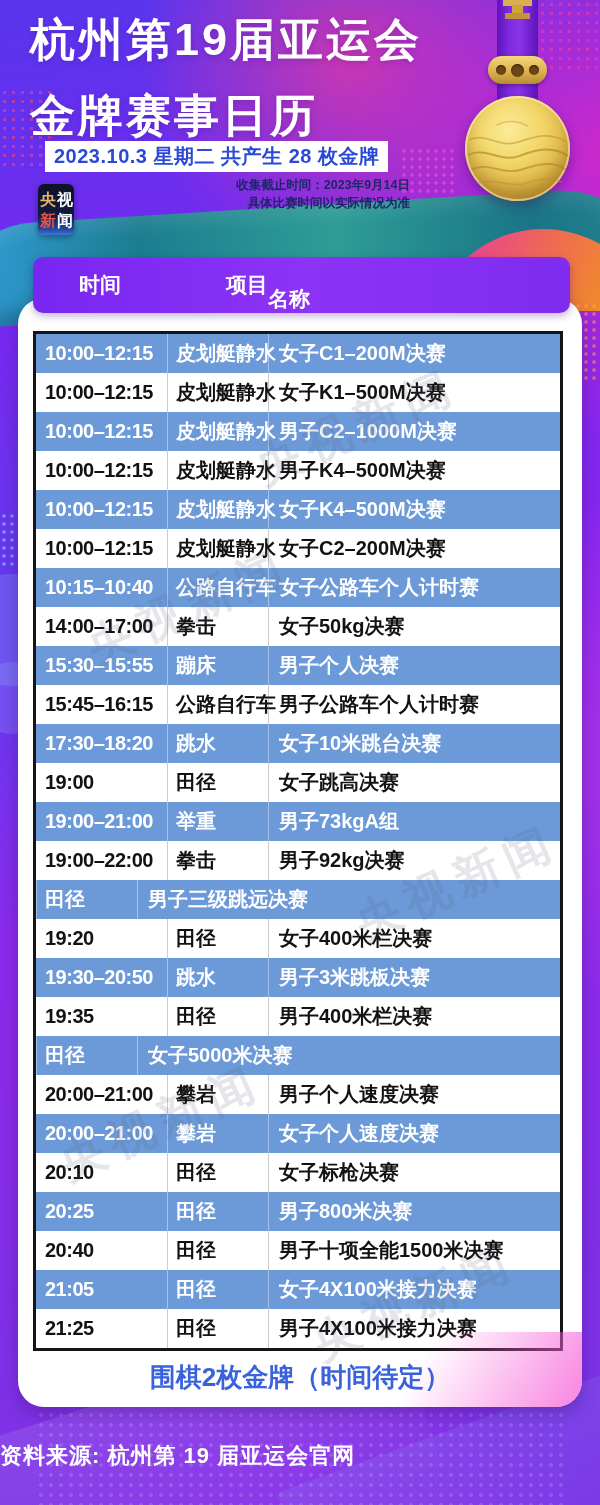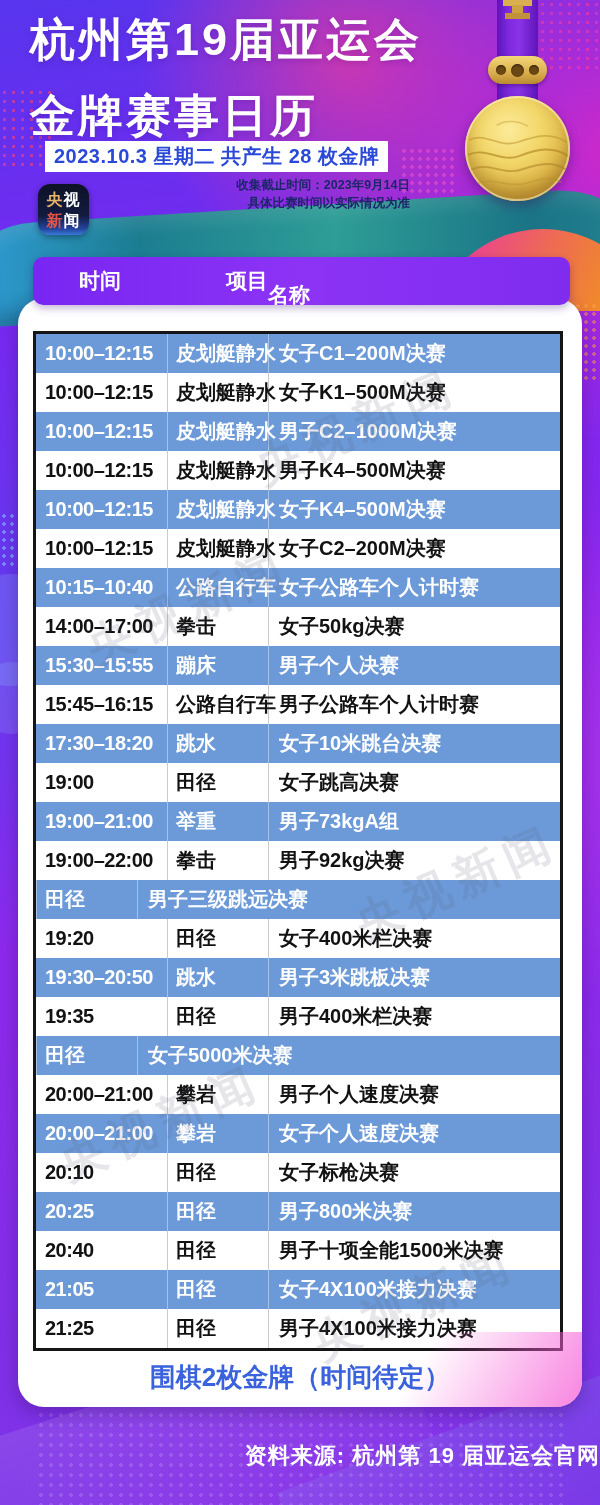--- a/index.html
+++ b/index.html
@@ -50,47 +50,47 @@
     box-shadow:inset 0 0 0 2px rgba(255,245,200,.55), inset 0 -12px 18px rgba(120,80,10,.4), 0 5px 12px rgba(40,10,80,.4);}
   .medal svg{position:absolute;left:0;top:0;width:100%;height:100%;}
   
   .title{left:30px;color:#fff;font-weight:900;font-size:45px;letter-spacing:3px;z-index:3;white-space:nowrap;
     text-shadow:0 2px 6px rgba(60,0,120,.25);}
   .t1{top:10px;} .t2{top:86px;}
   .date-banner{left:45px;top:141px;height:31px;line-height:31px;padding:0 9px;background:#fff;
     color:#2B49D8;font-size:20px;font-weight:800;z-index:3;white-space:nowrap;letter-spacing:.5px;}
   .note{right:190px;text-align:right;color:#1C2668;font-size:12.5px;font-weight:700;z-index:3;white-space:nowrap;}
   .n1{top:177px;} .n2{top:195px;}
-  .logo{left:38px;top:184px;width:51px;height:51px;border-radius:12px;z-index:3;box-sizing:border-box;
+  .logo{left:38px;top:184px;width:36px;height:51px;border-radius:6px;z-index:3;box-sizing:border-box;
     background:linear-gradient(180deg,#0E1226 0%,#121A40 62%,#23459E 88%,#3B77D8 100%);
-    text-align:center;font-weight:900;font-size:16px;line-height:1.32;padding-top:5px;letter-spacing:1px;
+    text-align:right;font-weight:900;font-size:16px;line-height:1.32;padding-top:5px;letter-spacing:1px;
     box-shadow:0 2px 6px rgba(0,0,30,.4);}
   .logo .gold{color:#E6B36B;} .logo .white{color:#FFFFFF;} .logo .red{color:#E05548;}
-  .header-bar{left:33px;top:257px;width:537px;height:48px;border-radius:10px;z-index:3;
+  .header-bar{left:33px;top:257px;width:537px;height:56px;border-radius:10px;z-index:3;
     background:linear-gradient(90deg,#7826F2 0%,#8C33F5 50%,#7F2CEF 100%);
     display:flex;align-items:center;color:#fff;font-size:21px;font-weight:700;
     box-shadow:0 3px 8px rgba(50,0,110,.3);}
   .h-time{width:134px;text-align:center;} .h-sport{width:101px;text-align:right;} .h-event{flex:1;text-align:left;margin-top:28px;}
   
   .card{left:18px;top:298px;width:564px;height:1109px;background:#fff;border-radius:26px;z-index:2;
     box-shadow:0 6px 18px rgba(30,0,70,.28);}
   .card-pink{left:300px;top:1332px;width:282px;height:75px;z-index:3;pointer-events:none;
     background:linear-gradient(300deg,rgba(246,92,214,.7) 4%,rgba(246,92,214,0) 58%);
     border-radius:0 0 26px 0;}
   .table{left:33px;top:331px;width:530px;border:3px solid #151515;z-index:3;background:#fff;box-sizing:border-box;}
   .trow{display:flex;height:39px;line-height:39px;font-weight:700;font-size:20px;white-space:nowrap;
     background:#fff;color:#121212;}
   .trow.alt{background:#6C9AD9;color:#fff;}
   .cell{box-sizing:border-box;}
   .c-time{width:131px;padding-left:9px;letter-spacing:-.5px;}
   .c-sport{width:101px;padding-left:8px;border-left:1px solid rgba(70,70,70,.28);}
   .c-event{flex:1;padding-left:10px;border-left:1px solid rgba(70,70,70,.28);}
   .trow.alt .c-sport,.trow.alt .c-event{border-left-color:rgba(255,255,255,.4);}
   .pending{left:18px;top:1360px;width:564px;text-align:center;color:#3A62DC;font-size:26px;font-weight:800;z-index:4;}
-  .source{left:0;top:1441px;width:600px;text-align:right;color:#fff;font-size:22px;font-weight:700;z-index:2;letter-spacing:1px;}
+  .source{left:0;top:1441px;width:600px;text-align:left;color:#fff;font-size:22px;font-weight:700;z-index:2;letter-spacing:1px;}
   .wm{position:absolute;font-size:46px;font-weight:900;color:rgba(88,88,112,.15);z-index:4;
     letter-spacing:8px;white-space:nowrap;pointer-events:none;}
 </style>
 </head>
 <body>
 
 <div class="page">
 
   <div class="abs teal-band"></div>
   <div class="abs blob-wrap">

